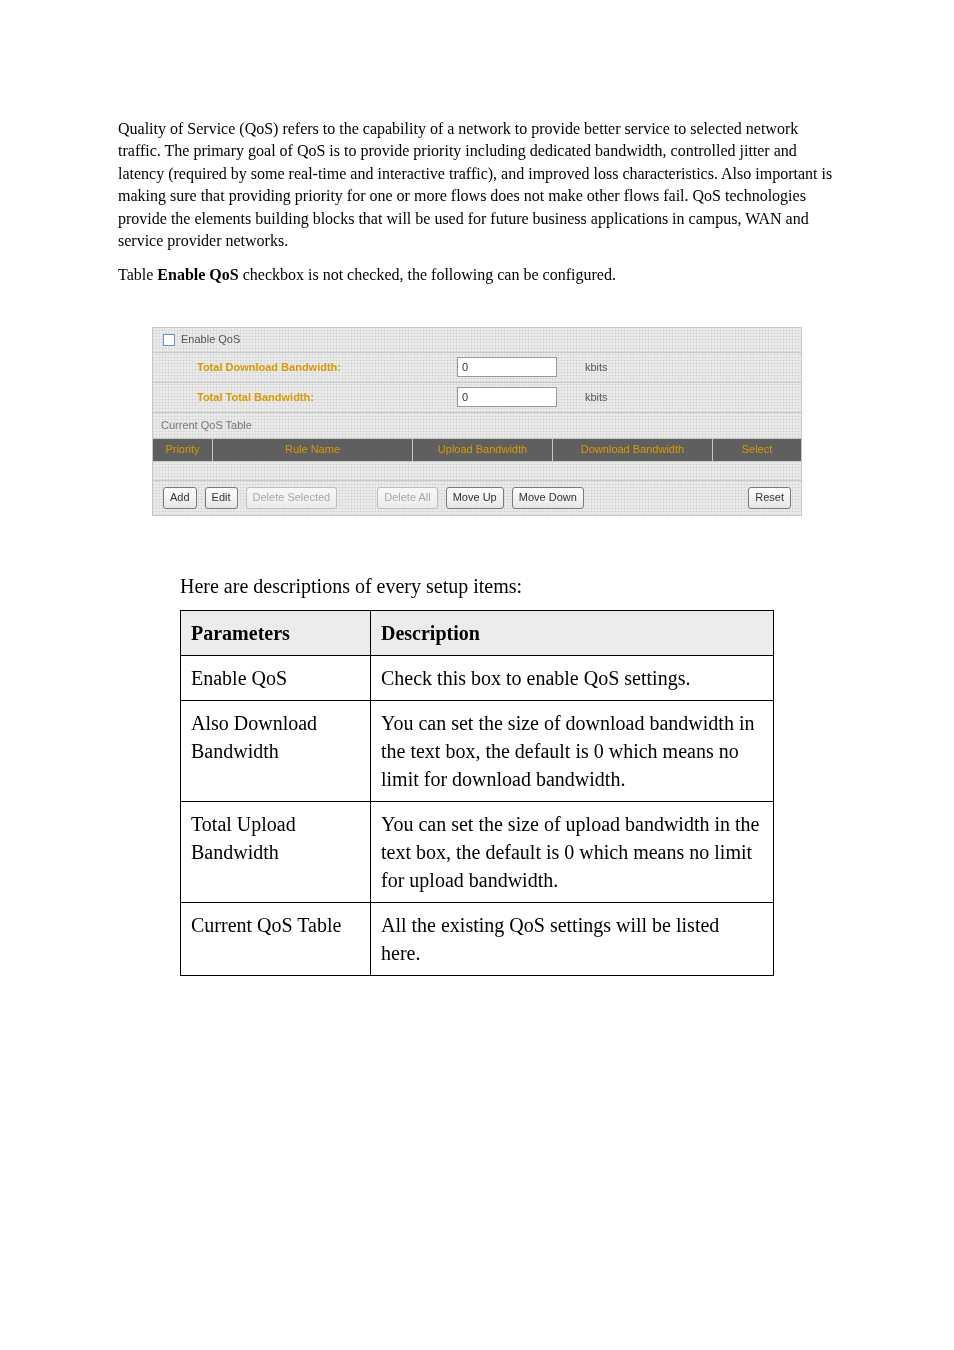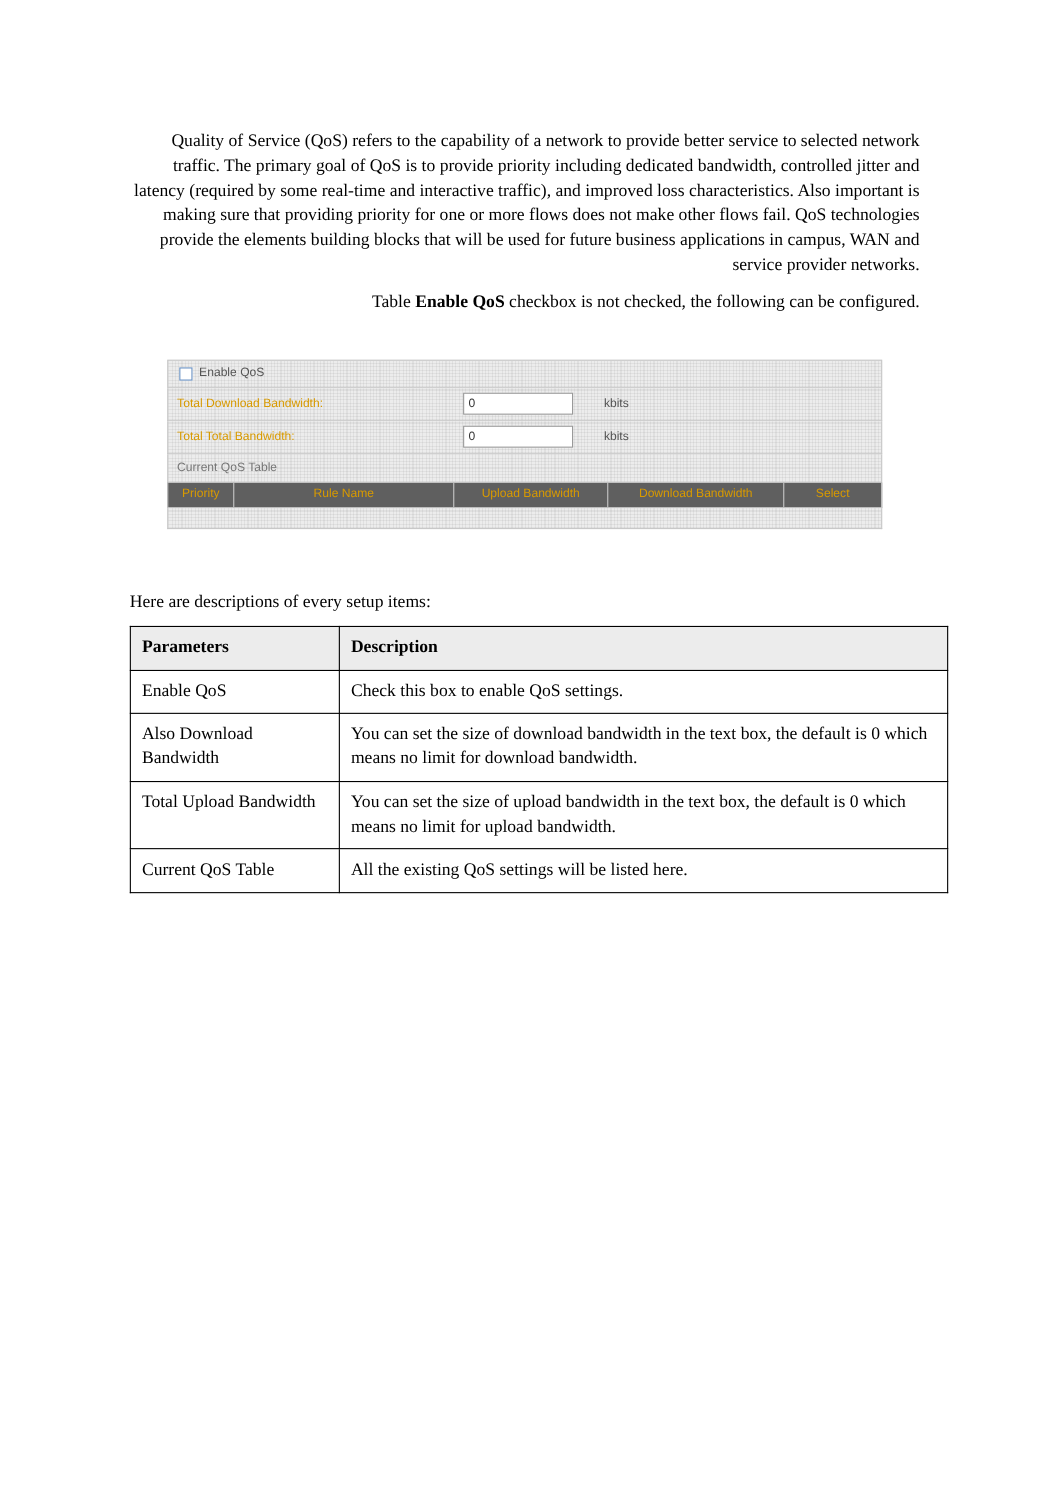--- a/index.html
+++ b/index.html
@@ -20,21 +20,20 @@
     line-height: 1.4;
   }
   .intro-title {
     font-weight: bold;
     font-size: 20px;
     color: #333;
     margin-bottom: 28px;
   }
   .intro-body p {
     margin: 0 0 12px 0;
-    text-align: right;
   }
   .intro-body strong {
     font-weight: bold;
   }
 
   
   .panel {
     margin: 40px auto 0 auto;
     width: 650px;
     font-family: Verdana, Tahoma, sans-serif;
@@ -60,22 +59,23 @@
     width: 12px; height: 12px;
     border: 1px solid #6a92c4;
     background: #fff;
     margin-right: 6px;
     box-sizing: border-box;
   }
   .row.labelrow { height: 30px; }
   .row.labelrow .labelcell {
     width: 260px;
     padding-left: 8px;
-    font-weight: normal;
+    font-weight: bold;
     color: #d89a00;
+    margin-left: 36px;
   }
   .row.labelrow .inputcell {
     flex: 1;
     display: flex;
     align-items: center;
     gap: 8px;
   }
   .num-input {
     width: 90px;
     height: 18px;
@@ -142,23 +142,23 @@
     color: #a8a8a8;
     border-color: #bdbdbd;
     background: linear-gradient(#f7f7f7, #ececec);
     cursor: default;
   }
   .gap { flex: 0 0 24px; }
 
   
   .desc {
     margin: 56px auto 0 auto;
-    width: 744px;
+    width: 594px;
     font-family: "Times New Roman", Times, serif;
-    font-size: 16px;
+    font-size: 20px;
   }
   .desc-heading { margin-bottom: 10px; }
   .desc-table {
     width: 100%;
     border-collapse: collapse;
   }
   .desc-table th, .desc-table td {
     border: 1px solid #000;
     padding: 8px 10px;
     vertical-align: top;
@@ -211,20 +211,31 @@
     <div class="qos-headrow">
       <div class="hcell w-pri">Priority</div>
       <div class="hcell w-rule">Rule Name</div>
       <div class="hcell w-up">Upload Bandwidth</div>
       <div class="hcell w-dn">Download Bandwidth</div>
       <div class="hcell w-sel">Select</div>
     </div>
 
     <div class="spacer-row hatch"></div>
 
+    <div class="btn-row hatch">
+      <span class="ui-btn">Add</span>
+      <span class="ui-btn">Edit</span>
+      <span class="ui-btn disabled">Delete Selected</span>
+      <span class="gap"></span>
+      <span class="ui-btn disabled">Delete All</span>
+      <span class="ui-btn">Move Up</span>
+      <span class="ui-btn">Move Down</span>
+      <span style="flex:1"></span>
+      <span class="ui-btn">Reset</span>
+    </div>
   </div>
 
   <div class="desc">
     <div class="desc-heading">Here are descriptions of every setup items:</div>
     <table class="desc-table">
       <colgroup>
           <col class="param-col">
           <col>
         </colgroup>
       <thead>

